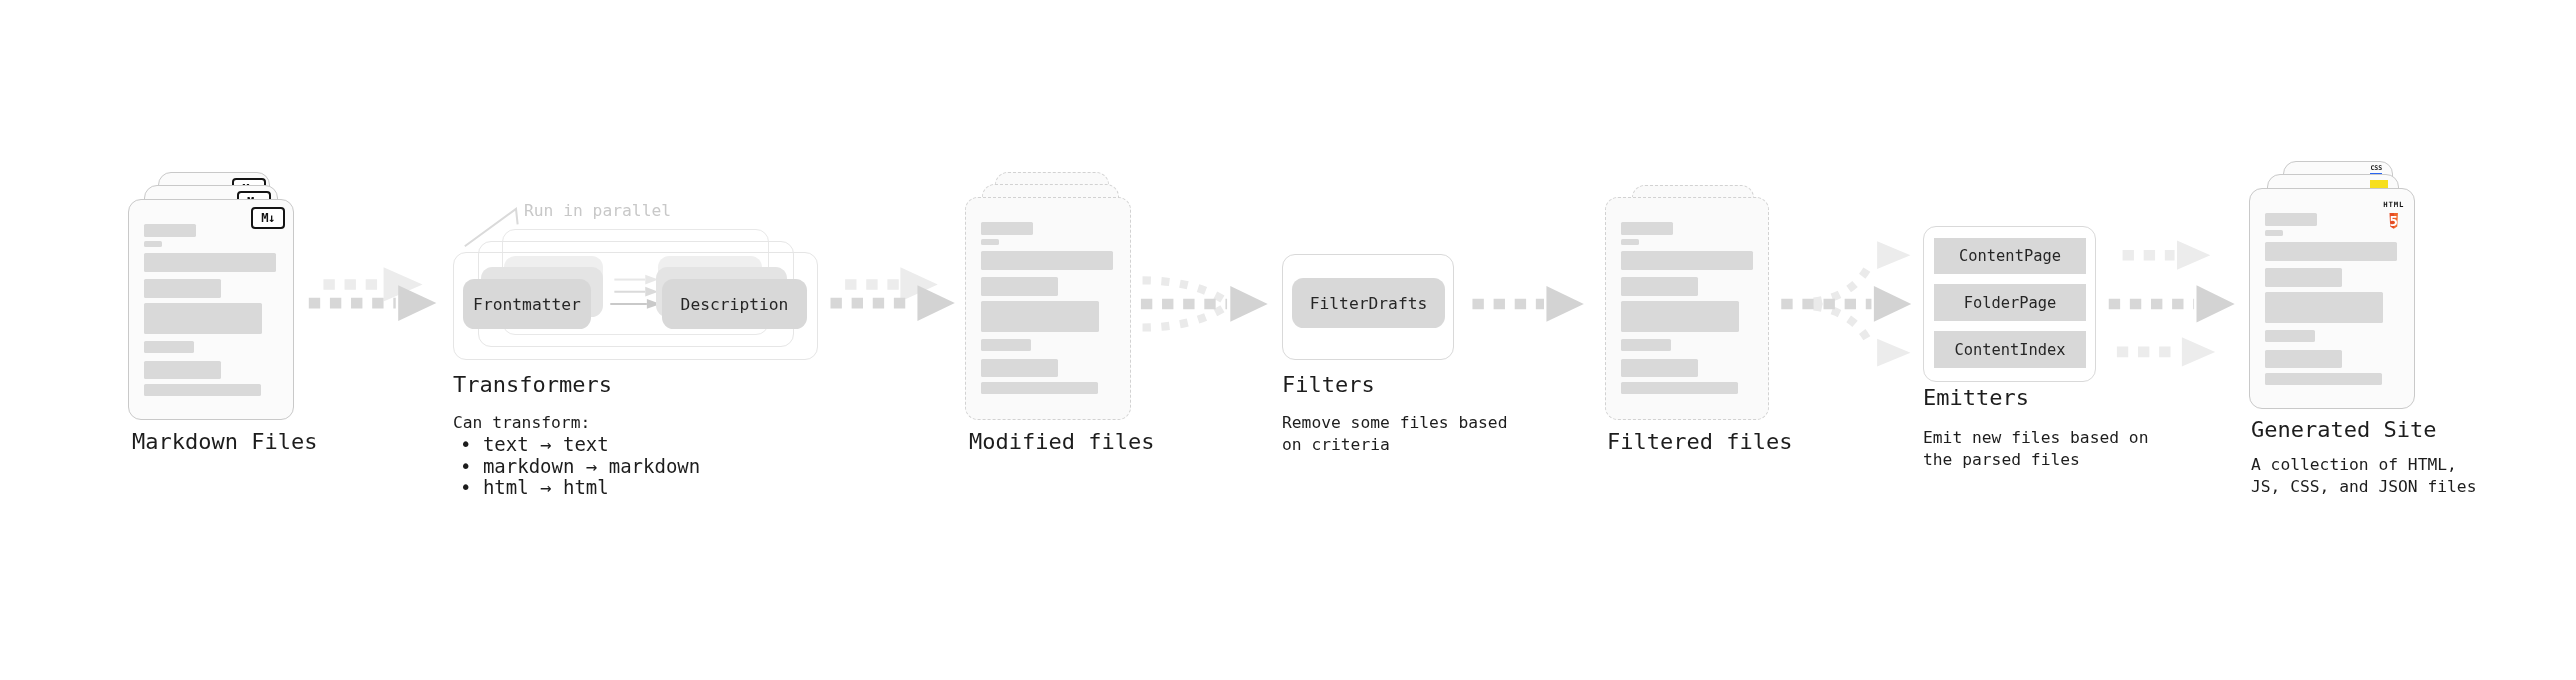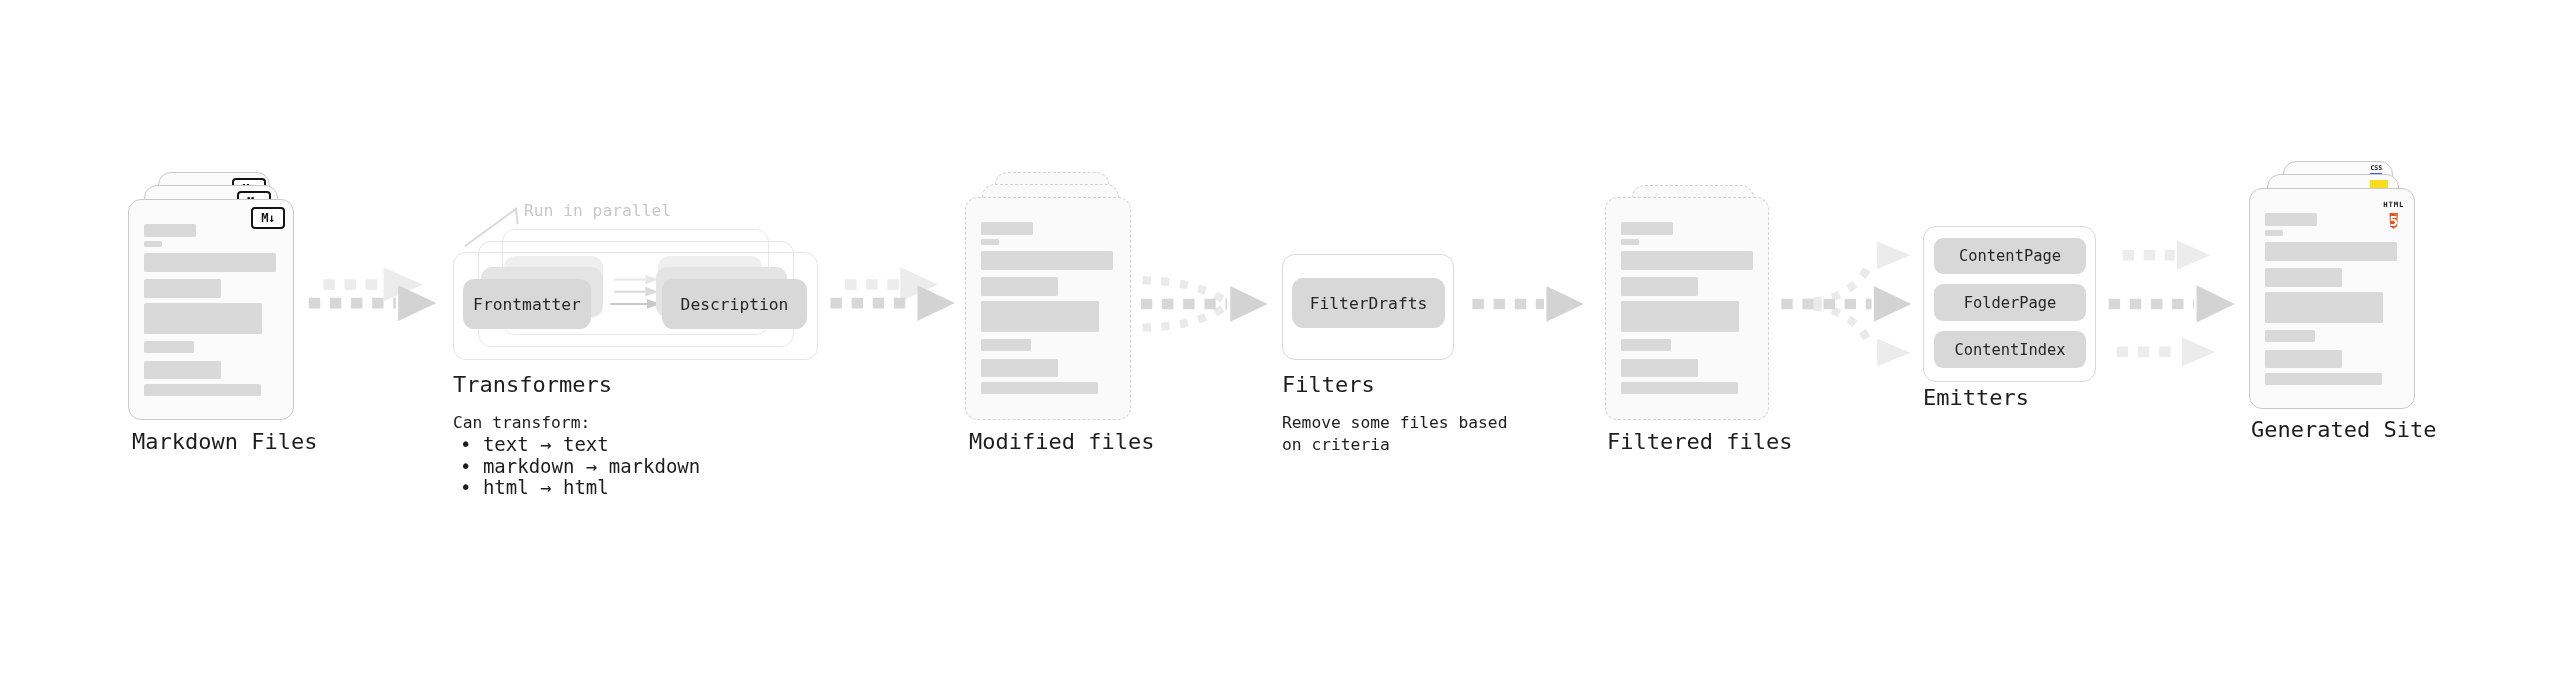--- a/index.html
+++ b/index.html
@@ -34,21 +34,21 @@
   .css-badge{position:absolute;top:3.3px;right:9.8px;font-size:6.5px;font-weight:bold;color:#141414;
     line-height:7.3px;border-bottom:2.4px solid var(--css-blue,#2965f1);padding-bottom:0;}
   
   .outline-box{position:absolute;box-sizing:border-box;border:1.6px solid #e5e5e5;border-radius:13px;background:transparent;}
   .panel-box{position:absolute;box-sizing:border-box;border:1.6px solid #d9d9d9;border-radius:13px;background:#ffffff;}
   
   .pill{position:absolute;box-sizing:border-box;background:#d8d8d8;border-radius:11.4px;
     display:flex;align-items:center;justify-content:center;font-size:16.3px;color:#262626;white-space:nowrap;}
   .pill.g1{background:#e4e4e4;}
   .pill.g2{background:#efefef;}
-  .pill.small{font-size:15.4px;border-radius:9px;}
+  .pill.small{font-size:15.4px;border-radius:0;}
   
   .h{position:absolute;font-size:22px;line-height:24.4px;color:#1d1d1d;white-space:nowrap;}
   .cap{position:absolute;font-size:16.3px;line-height:22px;color:#1d1d1d;white-space:pre-line;}
   .bullets{position:absolute;font-size:19px;line-height:21.5px;color:#1d1d1d;white-space:pre-line;}
   .note{position:absolute;font-size:16.3px;line-height:18px;color:#c8c8c8;white-space:nowrap;}
   svg.arrows{position:absolute;left:0;top:0;pointer-events:none;}
 </style>
 </head>
 <body>
 
@@ -180,20 +180,22 @@
     <i class="bar b7"></i>
     <i class="bar b8"></i>
   </div>
   <div class="h" style="left:1607px;top:430px;">Filtered files</div>
 
   <div class="panel-box" style="left:1923px;top:226px;width:173px;height:156px;"></div>
   <div class="pill small" style="left:1934px;top:238px;width:152px;height:36px;">ContentPage</div>
   <div class="pill small" style="left:1934px;top:284px;width:152px;height:37px;">FolderPage</div>
   <div class="pill small" style="left:1934px;top:331px;width:152px;height:37px;">ContentIndex</div>
   <div class="h" style="left:1923px;top:386px;">Emitters</div>
+  <div class="cap" style="left:1923px;top:427px;">Emit new files based on
+the parsed files</div>
 
   <div class="file-card" style="left:2283px;top:161px;width:110px;height:89px;">
     <span class="css-badge">CSS</span>
   </div>
   <div class="file-card" style="left:2267px;top:174px;width:132px;height:89px;">
     <span class="js-badge"></span>
   </div>
   <div class="file-card" style="left:2249px;top:188px;width:166px;height:221px;">
     <span class="html5-badge">
       <span class="t">HTML</span>
@@ -202,15 +204,17 @@
     <i class="bar b1"></i>
     <i class="bar b2"></i>
     <i class="bar b3"></i>
     <i class="bar b4"></i>
     <i class="bar b5"></i>
     <i class="bar b6"></i>
     <i class="bar b7"></i>
     <i class="bar b8"></i>
   </div>
   <div class="h" style="left:2251px;top:418px;">Generated Site</div>
+  <div class="cap" style="left:2251px;top:454px;">A collection of HTML,
+JS, CSS, and JSON files</div>
 
 </div>
 
 
 </body></html>

